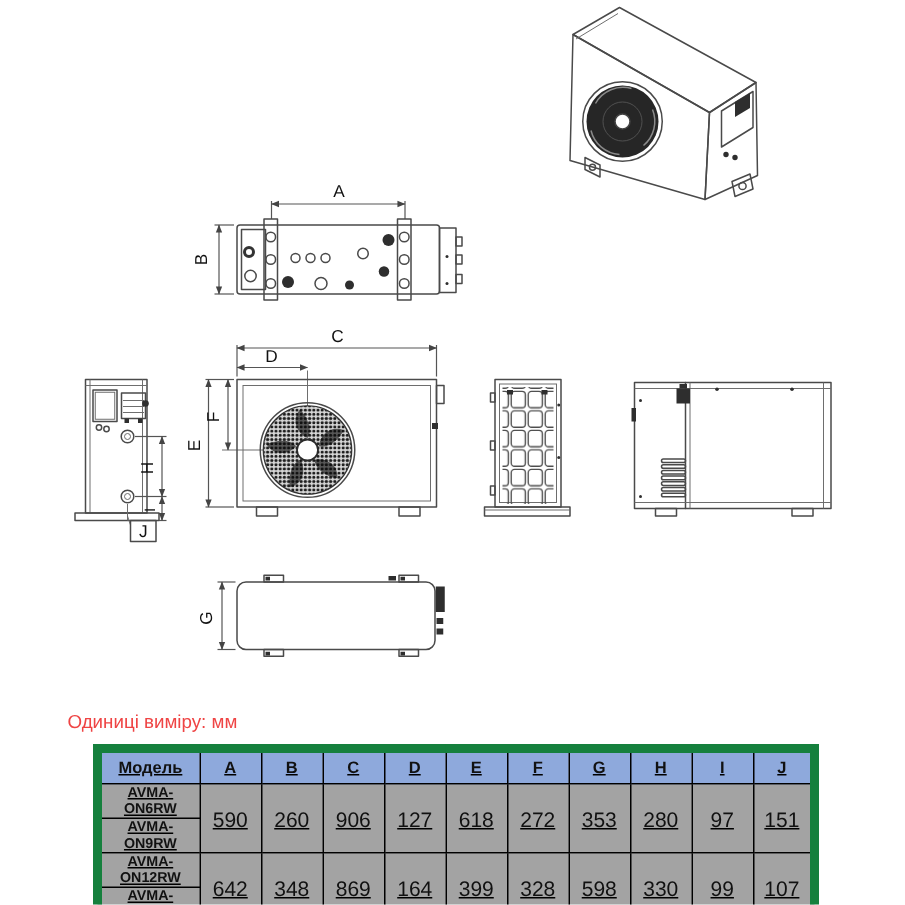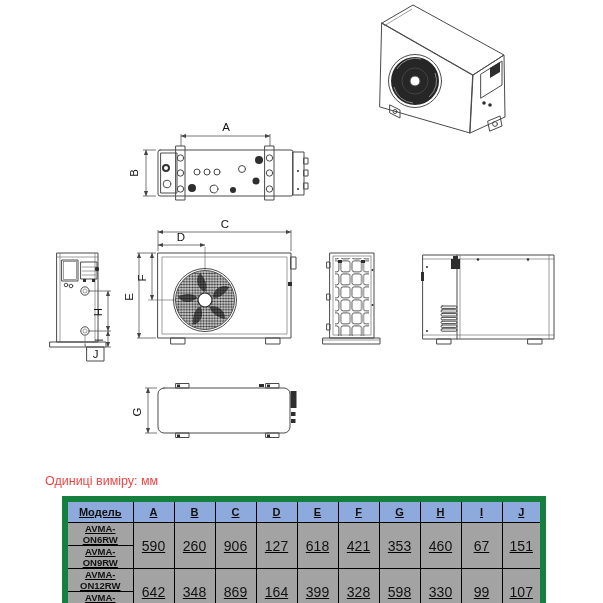--- a/index.html
+++ b/index.html
@@ -271,24 +271,24 @@
       </tr>
     </thead>
     <tbody>
       <tr>
         <td class="model">AVMA-ON6RW</td>
         <td class="val" rowspan="2">590</td>
         <td class="val" rowspan="2">260</td>
         <td class="val" rowspan="2">906</td>
         <td class="val" rowspan="2">127</td>
         <td class="val" rowspan="2">618</td>
-        <td class="val" rowspan="2">421</td>
+        <td class="val" rowspan="2">272</td>
         <td class="val" rowspan="2">353</td>
-        <td class="val" rowspan="2">460</td>
-        <td class="val" rowspan="2">67</td>
+        <td class="val" rowspan="2">280</td>
+        <td class="val" rowspan="2">97</td>
         <td class="val" rowspan="2">151</td>
       </tr>
       <tr>
         <td class="model">AVMA-ON9RW</td>
       </tr>
       <tr>
         <td class="model">AVMA-ON12RW</td>
         <td class="val" rowspan="2">642</td>
         <td class="val" rowspan="2">348</td>
         <td class="val" rowspan="2">869</td>

